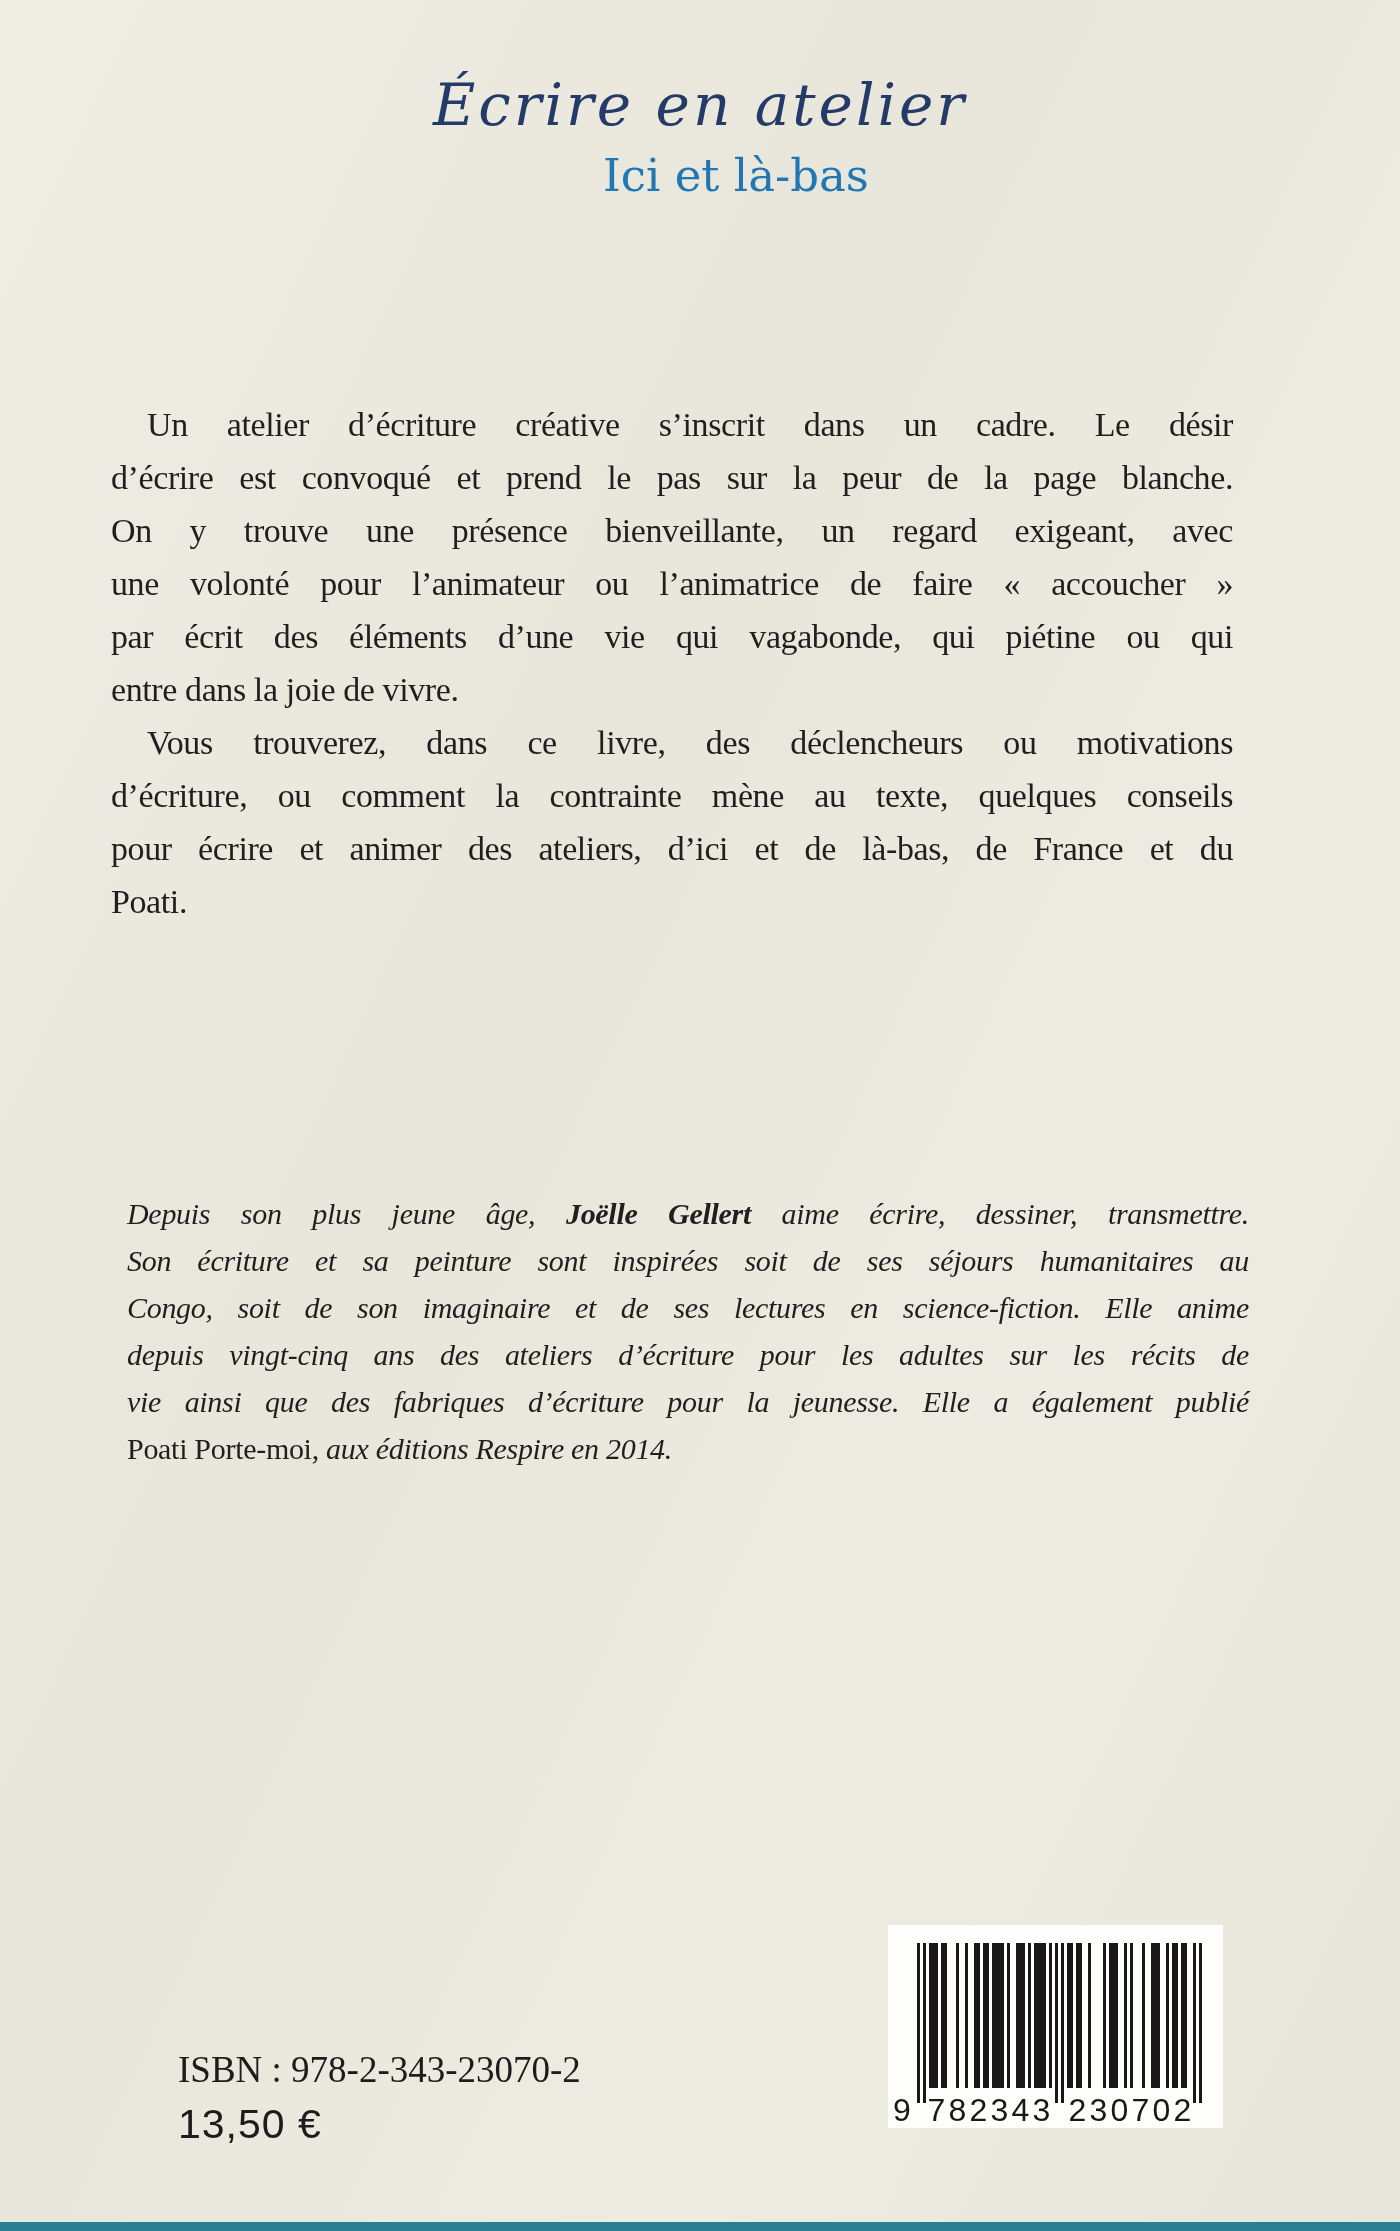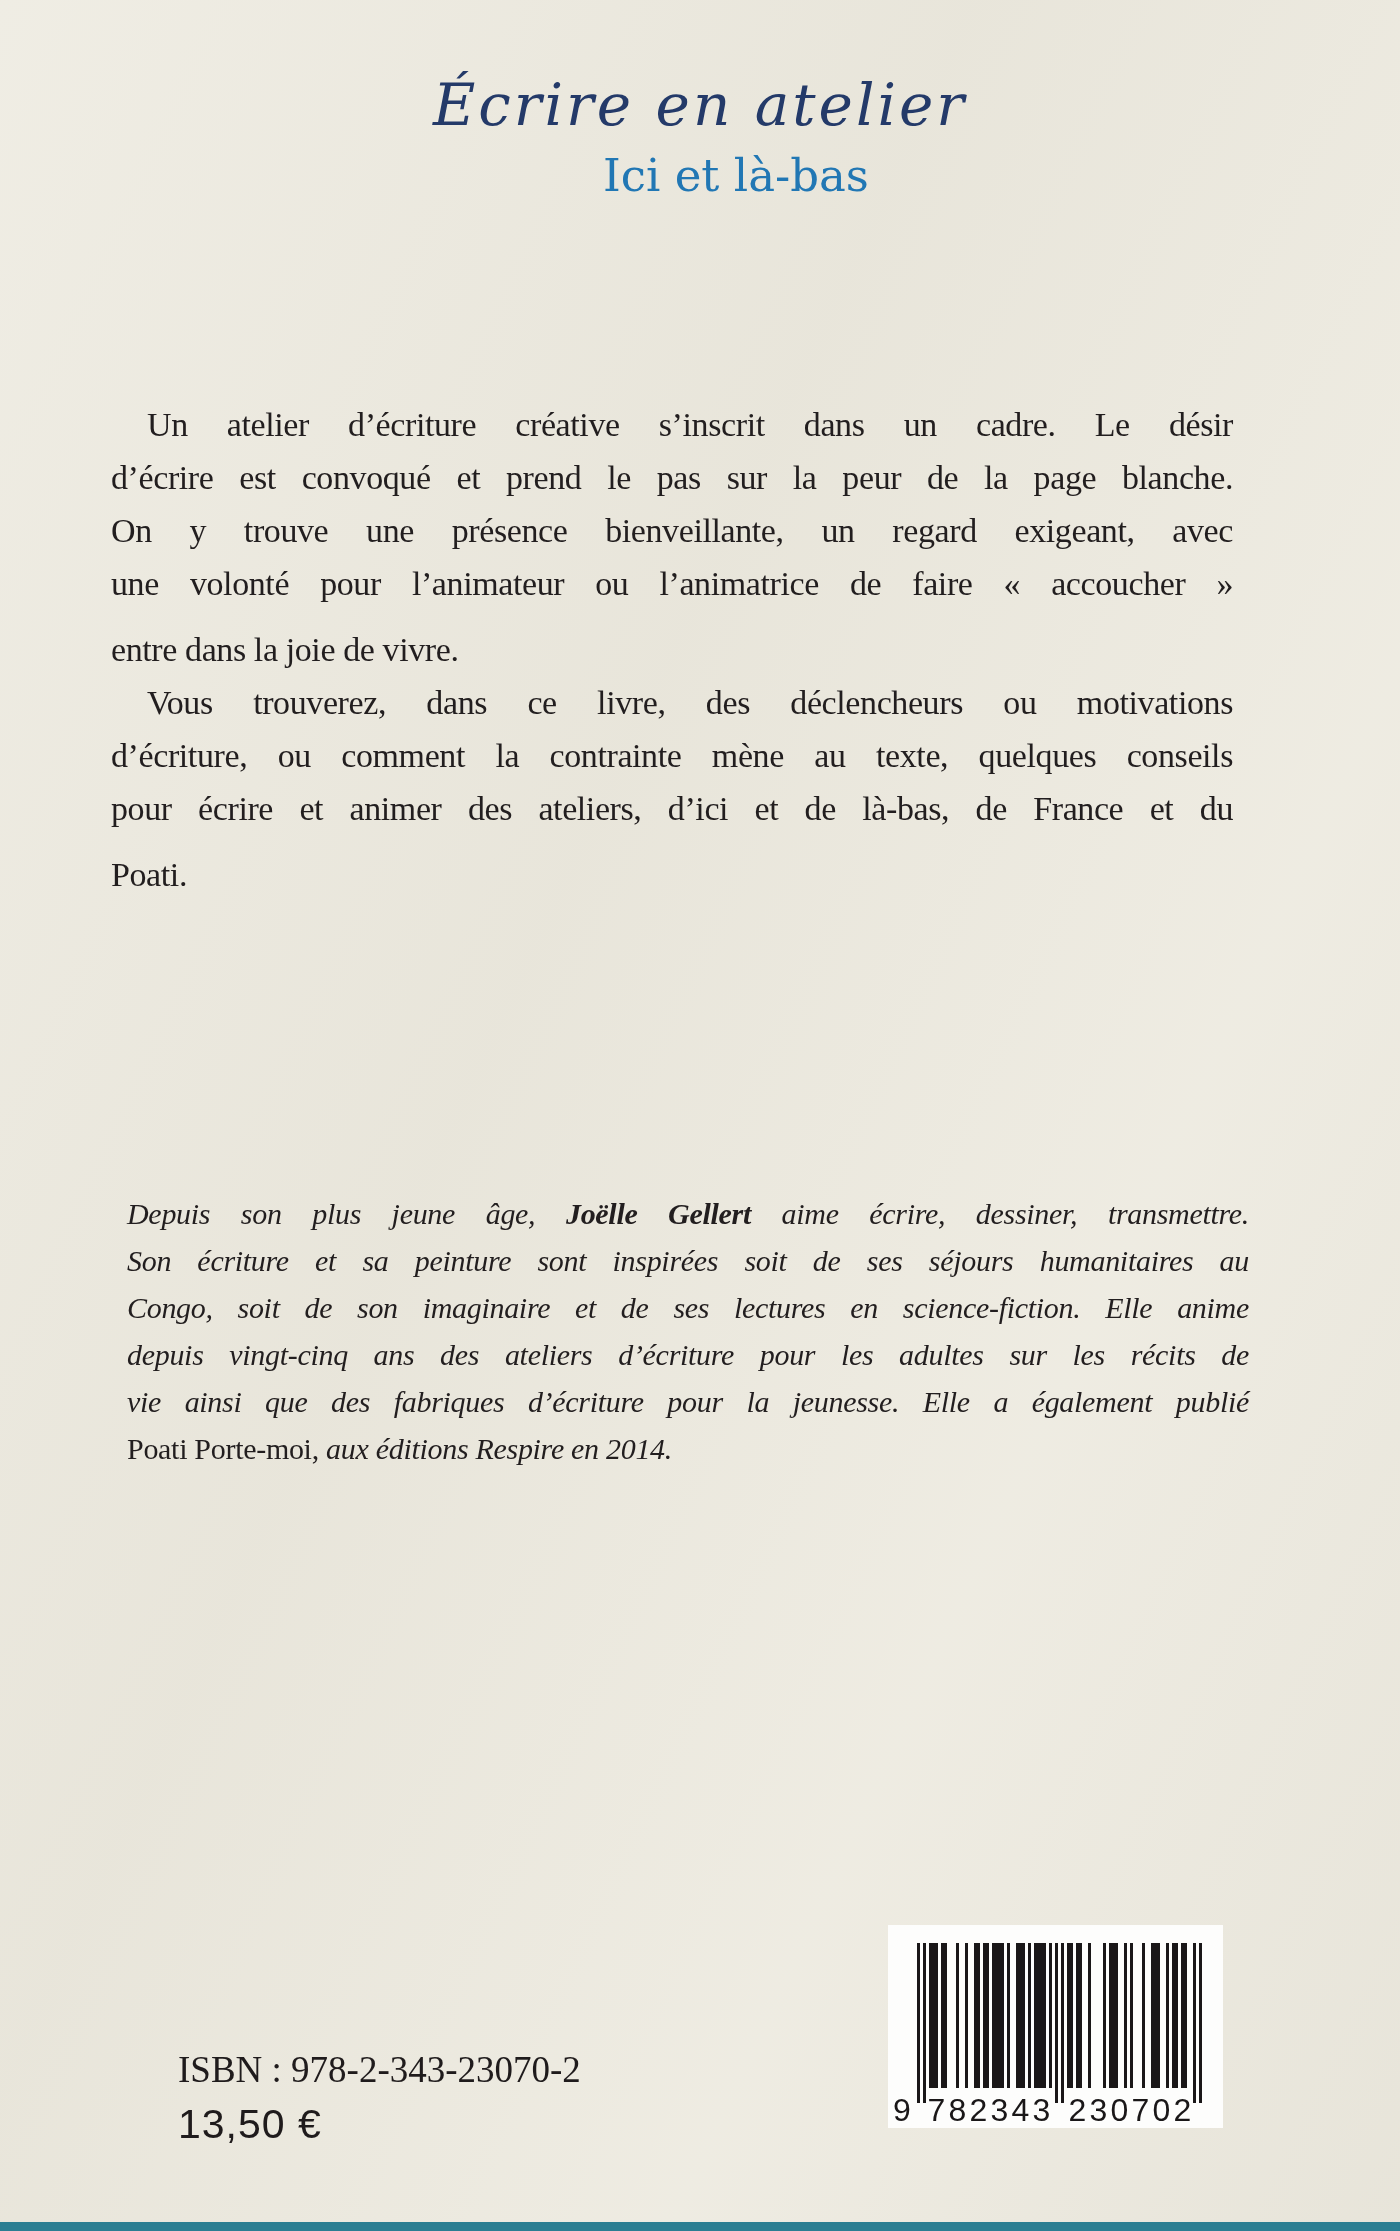--- a/index.html
+++ b/index.html
@@ -36,21 +36,21 @@
     font-size:34px;line-height:53px;
     letter-spacing:-0.4px;
     color:#221e1f;
   }
   .blurb .bline{
     text-align:justify;
     text-align-last:justify;
     white-space:normal;
   }
   .blurb .bline.indent{padding-left:36px;}
-  .blurb .bline.lastline{text-align-last:left;margin-top:13px;}
+  .blurb .bline.lastline{text-align-last:left;}
   .bio{
     position:absolute;top:1190px;left:127px;width:1122px;
     font-size:30px;line-height:47px;
     letter-spacing:-0.3px;
     color:#221e1f;
   }
   .bio .bioline{
     text-align:justify;
     text-align-last:justify;
   }
@@ -85,20 +85,21 @@
 <div class="page">
 
   <div class="title">Écrire en atelier</div>
   <div class="subtitle">Ici et là-bas</div>
 
   <div class="blurb">
       <div class="bline indent">Un atelier d’écriture créative s’inscrit dans un cadre. Le désir</div>
       <div class="bline">d’écrire est convoqué et prend le pas sur la peur de la page blanche.</div>
       <div class="bline">On y trouve une présence bienveillante, un regard exigeant, avec</div>
       <div class="bline">une volonté pour l’animateur ou l’animatrice de faire « accoucher »</div>
+      <div class="bline">par écrit des éléments d’une vie qui vagabonde, qui piétine ou qui</div>
       <div class="bline lastline">entre dans la joie de vivre.</div>
       <div class="bline indent">Vous trouverez, dans ce livre, des déclencheurs ou motivations</div>
       <div class="bline">d’écriture, ou comment la contrainte mène au texte, quelques conseils</div>
       <div class="bline">pour écrire et animer des ateliers, d’ici et de là-bas, de France et du</div>
       <div class="bline lastline">Poati.</div>
     </div>
 
   <div class="bio">
       <div class="bioline"><span class="s-i">Depuis son plus jeune âge, </span><span class="s-bi">Joëlle Gellert</span><span class="s-i"> aime écrire, dessiner, transmettre.</span></div>
       <div class="bioline"><span class="s-i">Son écriture et sa peinture sont inspirées soit de ses séjours humanitaires au</span></div>

